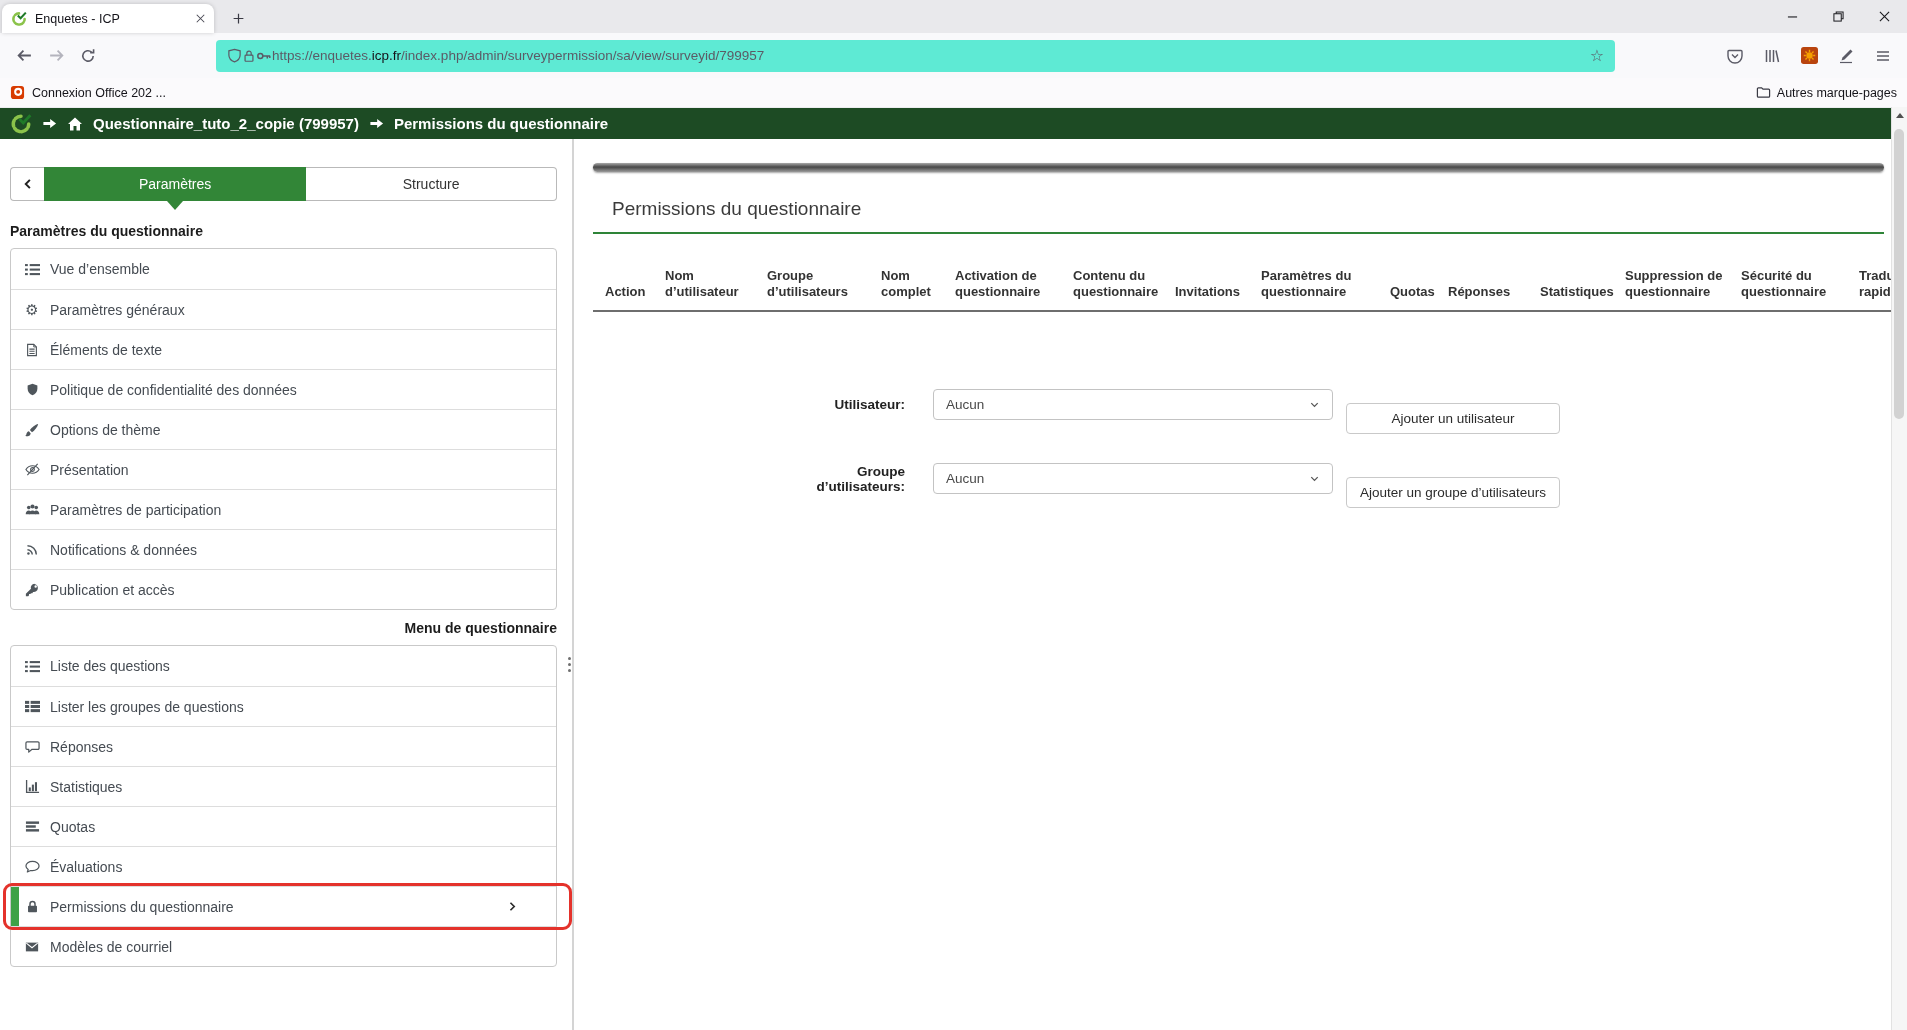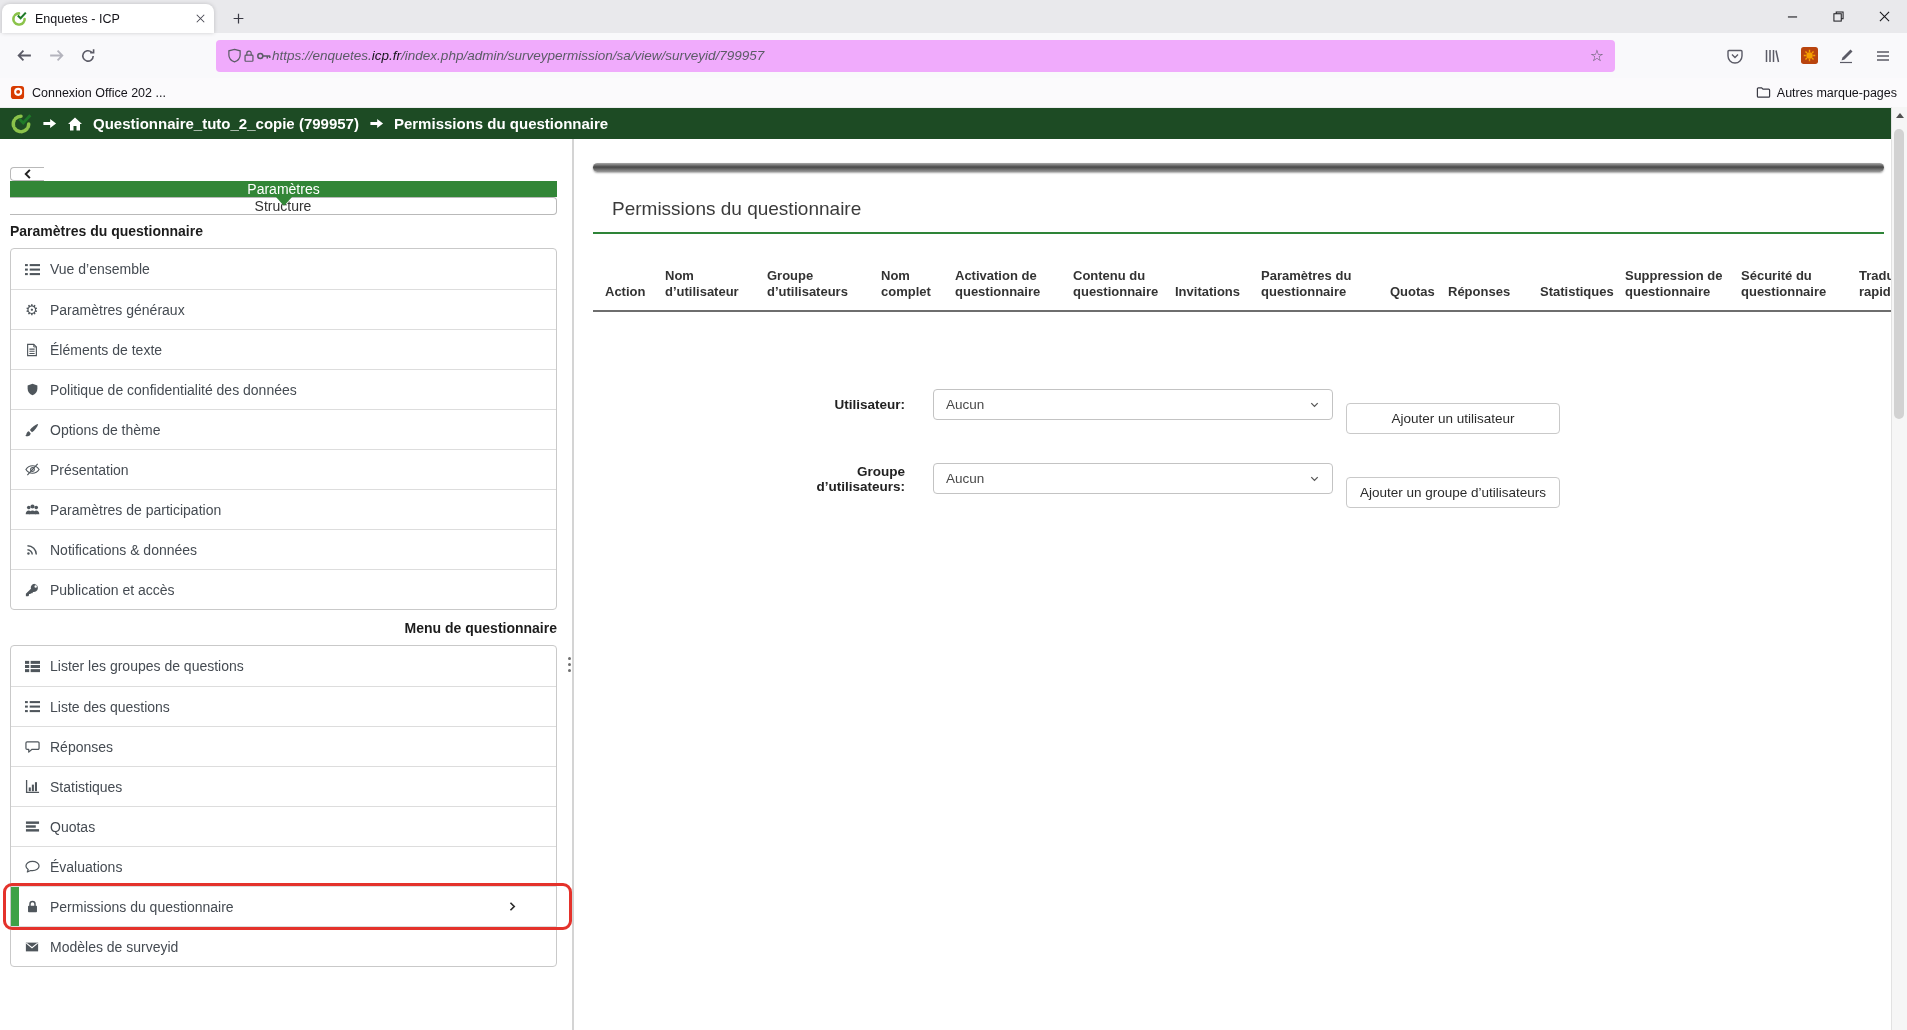--- a/index.html
+++ b/index.html
@@ -16,22 +16,22 @@
   .btab .ttl{flex:1;white-space:nowrap;overflow:hidden;}
   .tabclose{color:#4a4a55;}
   .newtab{width:32px;height:29px;display:flex;align-items:center;justify-content:center;color:#3a3a44;margin-left:8px;}
   .wincontrols{position:absolute;right:0;top:0;height:33px;display:flex;}
   .wcbtn{width:46px;height:33px;display:flex;align-items:center;justify-content:center;color:#1b1b1f;}
 
   
   .navbar{height:45px;background:#f9f9fb;display:flex;align-items:center;padding:0 8px;box-sizing:border-box;}
   .navbtn{width:32px;height:32px;display:flex;align-items:center;justify-content:center;color:#5b5b66;flex:none;}
   .navbtn.dis{color:#b4b4bd;}
-  .urlbar{height:32px;flex:1;margin-left:112px;margin-right:104px;background:#f0abfc;border-radius:4px;
-    display:flex;align-items:center;padding:0 11px;box-sizing:border-box;font-size:13.5px;color:#5b5b66;font-style:italic;}
+  .urlbar{height:32px;flex:1;margin-left:112px;margin-right:104px;background:#5eead4;border-radius:4px;
+    display:flex;align-items:center;padding:0 11px;box-sizing:border-box;font-size:13.5px;color:#5b5b66;}
   .urltext{flex:1;white-space:nowrap;overflow:hidden;}
   .urltext .dom{color:#15141a;}
   .star{font-size:16px;color:#5b5b66;}
   .navicons{display:flex;gap:5px;align-items:center;}
 
   
   .bookbar{height:30px;background:#fbfafc;border-bottom:1px solid #ededf0;display:flex;align-items:center;
     padding:0 10px;font-size:12.5px;color:#15141a;gap:7px;box-sizing:border-box;}
   .bookright{margin-left:auto;display:flex;align-items:center;gap:6px;}
 
@@ -41,21 +41,21 @@
   .gb-ic{color:#fff;flex:none;}
 
   
   .bodyarea{display:flex;height:891px;position:relative;overflow:hidden;}
   .vdivider{position:absolute;left:572px;top:0;bottom:0;width:2px;background:#d4d4d4;}
   .dothandle{position:absolute;left:568px;top:518px;display:flex;flex-direction:column;gap:3px;z-index:4;}
   .dothandle i{width:3px;height:3px;border-radius:50%;background:#6f6f6f;}
 
   
   .sidebar{width:573px;flex:none;box-sizing:border-box;padding:28px 16px 0 10px;}
-  .tabsrow{display:flex;height:34px;flex-direction:column;}
+  .tabsrow{display:flex;height:34px;}
   .collapsebtn{width:34px;border:1px solid #b9b9b9;border-right:none;border-radius:4px 0 0 4px;background:#fff;
     display:flex;align-items:center;justify-content:center;color:#222;box-sizing:border-box;}
   .stab{display:flex;align-items:center;justify-content:center;font-size:14px;box-sizing:border-box;}
   .stab.green{flex:1.05;background:#328637;color:#fff;position:relative;}
   .stab.green::after{content:"";position:absolute;top:100%;left:50%;transform:translateX(-50%);
     border:8px solid transparent;border-top:9px solid #328637;border-bottom:none;}
   .stab.plain{flex:1;background:#fff;border:1px solid #b9b9b9;border-left:none;border-radius:0 4px 4px 0;color:#333;}
   .side-h{font-size:14px;font-weight:bold;color:#1c1c1c;margin:22px 0 9px 0;}
   .side-h2{margin-top:10px;text-align:right;}
   .menu{border:1px solid #c9c9c9;border-radius:4px;background:#fff;}
@@ -356,45 +356,45 @@
             </span>
           <span>Publication et accès</span>
         </div>
       </div>
 
       <div class="side-h side-h2">Menu de questionnaire</div>
       <div class="menu">
         <div class="mitem">
           <span class="mi">
               <svg width="15" height="15" viewBox="0 0 16 16" fill="currentColor">
+                <rect y="2.2" width="3" height="2.2"></rect>
+                <rect x="5" y="2.2" width="11" height="2.2"></rect>
+                <rect y="7" width="3" height="2.2"></rect>
+                <rect x="5" y="7" width="11" height="2.2"></rect>
+                <rect y="11.8" width="3" height="2.2"></rect>
+                <rect x="5" y="11.8" width="11" height="2.2"></rect>
+              </svg>
+            </span>
+          <span>Liste des questions</span>
+        </div>
+        <div class="mitem">
+          <span class="mi">
+              <svg width="15" height="15" viewBox="0 0 16 16" fill="currentColor">
                 <rect y="2" width="4.5" height="3.2"></rect>
                 <rect x="6" y="2" width="10" height="3.2"></rect>
                 <rect y="6.4" width="4.5" height="3.2"></rect>
                 <rect x="6" y="6.4" width="10" height="3.2"></rect>
                 <rect y="10.8" width="4.5" height="3.2"></rect>
                 <rect x="6" y="10.8" width="10" height="3.2"></rect>
               </svg>
             </span>
           <span>Lister les groupes de questions</span>
         </div>
         <div class="mitem">
           <span class="mi">
-              <svg width="15" height="15" viewBox="0 0 16 16" fill="currentColor">
-                <rect y="2.2" width="3" height="2.2"></rect>
-                <rect x="5" y="2.2" width="11" height="2.2"></rect>
-                <rect y="7" width="3" height="2.2"></rect>
-                <rect x="5" y="7" width="11" height="2.2"></rect>
-                <rect y="11.8" width="3" height="2.2"></rect>
-                <rect x="5" y="11.8" width="11" height="2.2"></rect>
-              </svg>
-            </span>
-          <span>Liste des questions</span>
-        </div>
-        <div class="mitem">
-          <span class="mi">
               <svg width="15" height="15" viewBox="0 0 16 16" fill="none" stroke="currentColor" stroke-width="1.3">
                 <path d="M2.2 3h11.6a1.2 1.2 0 011.2 1.2v5.6a1.2 1.2 0 01-1.2 1.2H7.5L4 14v-3H2.2A1.2 1.2 0 011 9.8V4.2A1.2 1.2 0 012.2 3z" stroke-linejoin="round"></path>
               </svg>
             </span>
           <span>Réponses</span>
         </div>
         <div class="mitem">
           <span class="mi">
               <svg width="15" height="15" viewBox="0 0 16 16" fill="currentColor">
                 <path d="M1 1v14h14v-1.4H2.4V1z"></path>
@@ -437,21 +437,21 @@
             </span>
           <span class="annot"></span>
         </div>
         <div class="mitem">
           <span class="mi">
               <svg width="14" height="14" viewBox="0 0 16 16">
                 <path d="M1 3h14v10H1z" fill="currentColor"></path>
                 <path d="M1.5 3.5L8 8.8l6.5-5.3" stroke="#fff" stroke-width="1.2" fill="none"></path>
               </svg>
             </span>
-          <span>Modèles de surveyid</span>
+          <span>Modèles de courriel</span>
         </div>
       </div>
     </div>
 
     <div class="vdivider"></div>
     <div class="dothandle">
         <i></i>
         <i></i>
         <i></i>
       </div>

